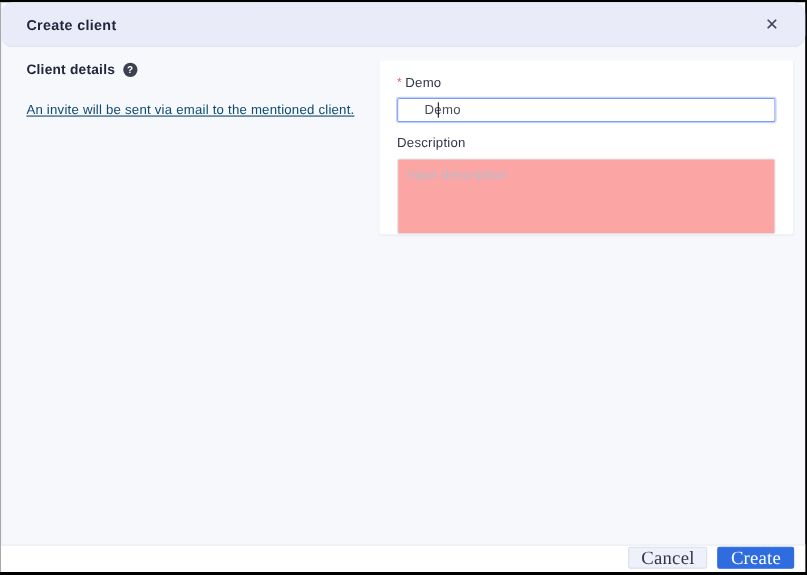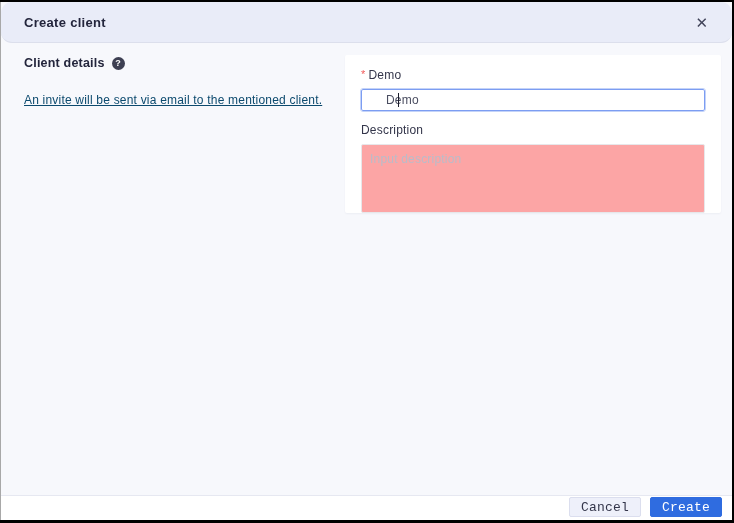--- a/index.html
+++ b/index.html
@@ -164,22 +164,22 @@
     background: #ffffff;
     border-top: 1px solid #e6e8f1;
     display: flex;
     align-items: center;
     justify-content: flex-end;
     gap: 9px;
     padding: 0 10px 2px 0;
   }
   .btn {
     height: 20px;
-    font-size: 13px;
-    font-family: Liberation Mono, monospace;
+    font-size: 17px;
+    font-family: Liberation Serif, serif;
     letter-spacing: 0.2px;
     border-radius: 2px;
     cursor: pointer;
     display: inline-flex;
     align-items: center;
     justify-content: center;
     padding: 0 11px;
     line-height: 1;
     text-align: center;
   }

